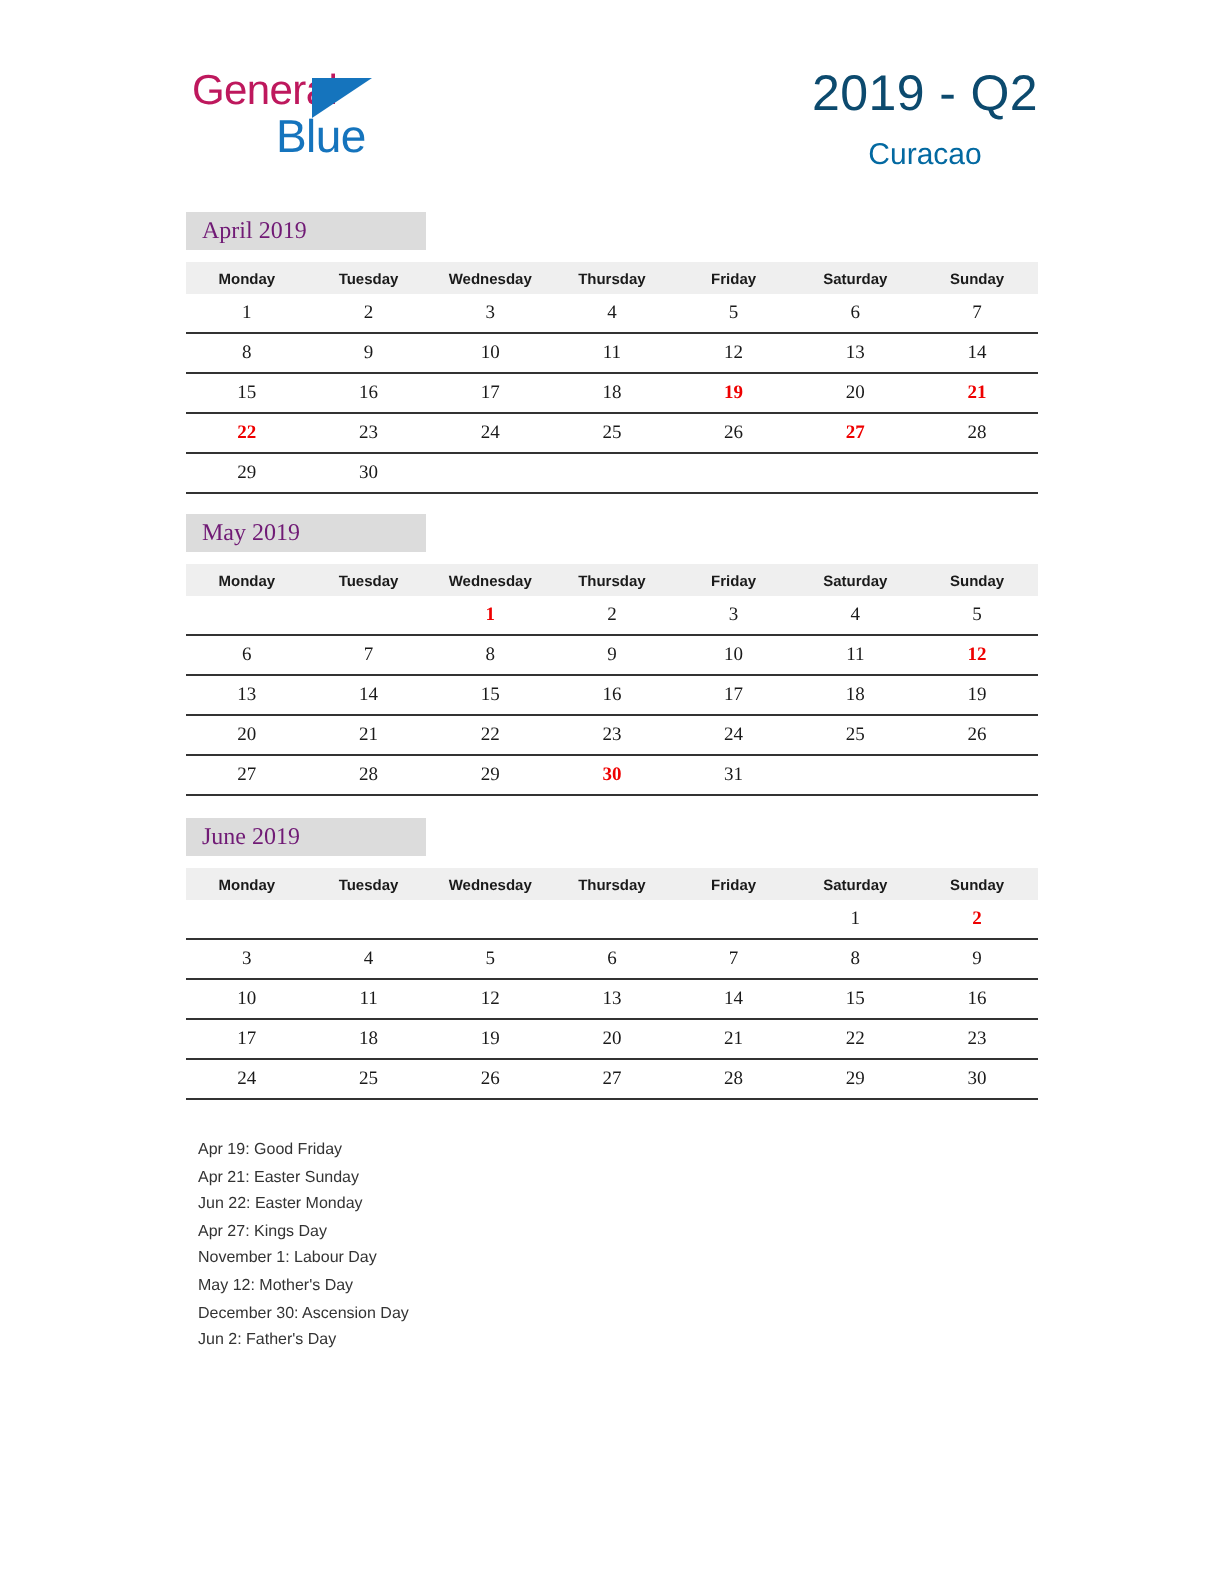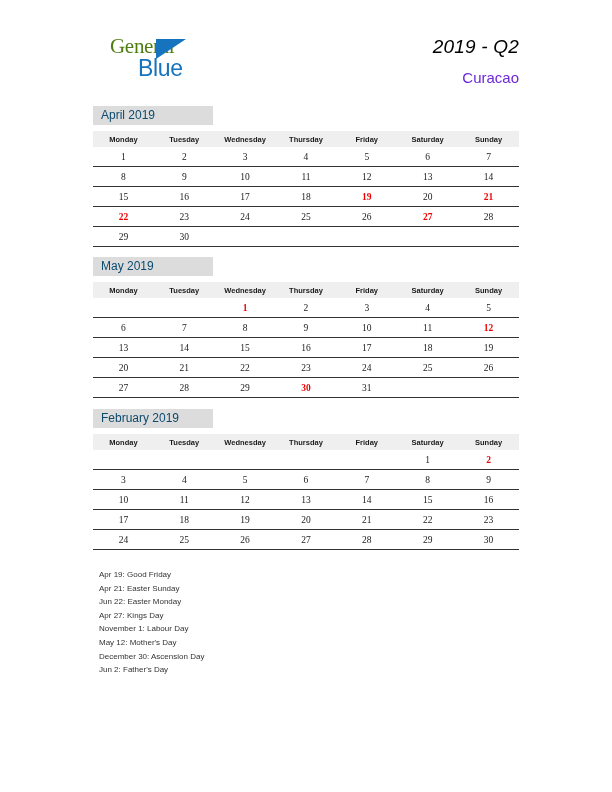--- a/index.html
+++ b/index.html
@@ -26,26 +26,26 @@
   }
   .logo {
     position: absolute;
     left: 93px;
     top: 34px;
     width: 180px;
     height: 50px;
   }
   .logo-general {
     position: absolute;
-    left: 17px;
+    left: 3px;
     top: 0;
     font-size: 21px;
     letter-spacing: -0.3px;
-    color: #4d7c0f;
-    font-family: Liberation Serif, serif;
+    color: #be185d;
+    font-family: Liberation Sans, sans-serif;
   }
   .logo-blue {
     position: absolute;
     left: 45px;
     top: 21px;
     font-size: 23px;
     letter-spacing: -0.3px;
     color: #1574bd;
     font-family: "Liberation Sans", sans-serif;
   }
@@ -59,54 +59,55 @@
     border-bottom: 20px solid transparent;
   }
 
   .title-block {
     position: absolute;
     right: 93px;
     top: 32px;
     text-align: right;
   }
   .title-main {
-    font-size: 19px;
-    color: #000000;
+    font-size: 25px;
+    color: #0c4a6e;
     letter-spacing: 0.2px;
     line-height: 30px;
     white-space: nowrap;
-    font-style: italic;
   }
   .title-sub {
     font-size: 15px;
-    color: #6d28d9;
+    color: #0369a1;
     line-height: 22px;
     margin-top: 5px;
     white-space: nowrap;
+    text-align: center;
   }
 
   
   .month-block {
     position: absolute;
     left: 93px;
     width: 426px;
   }
   #month-0 { top: 106px; }
   #month-1 { top: 257px; }
   #month-2 { top: 409px; }
 
   .month-banner {
     width: 120px;
     height: 19px;
     background: #dcdcdc;
     font-size: 12px;
     line-height: 19px;
     padding-left: 8px;
     box-sizing: border-box;
-    color: #0c4a6e;
+    color: #701a75;
+    font-family: Liberation Serif, serif;
   }
 
   table.cal {
     width: 426px;
     border-collapse: collapse;
     margin-top: 6px;
     table-layout: fixed;
   }
   table.cal th {
     background: #efefef;
@@ -288,21 +289,21 @@
           <td>29</td>
           <td class="holiday">30</td>
           <td>31</td>
           <td class="empty">&nbsp;</td>
           <td class="empty">&nbsp;</td>
         </tr>
       </tbody>
     </table>
   </div>
 <div class="month-block" id="month-2">
-    <div class="month-banner">February 2019</div>
+    <div class="month-banner">June 2019</div>
     <table class="cal">
       <thead>
         <tr>
           <th>Monday</th>
           <th>Tuesday</th>
           <th>Wednesday</th>
           <th>Thursday</th>
           <th>Friday</th>
           <th>Saturday</th>
           <th>Sunday</th>

